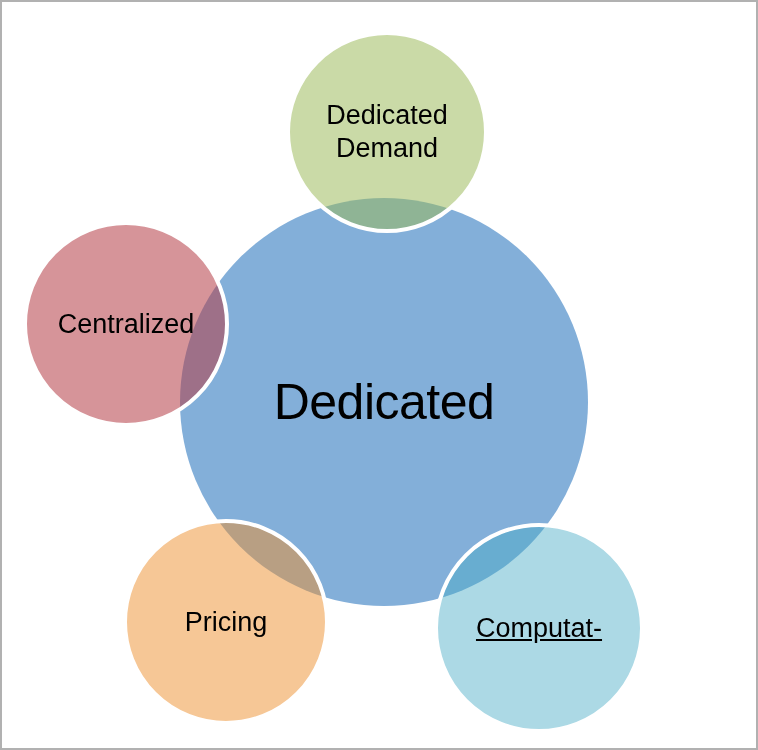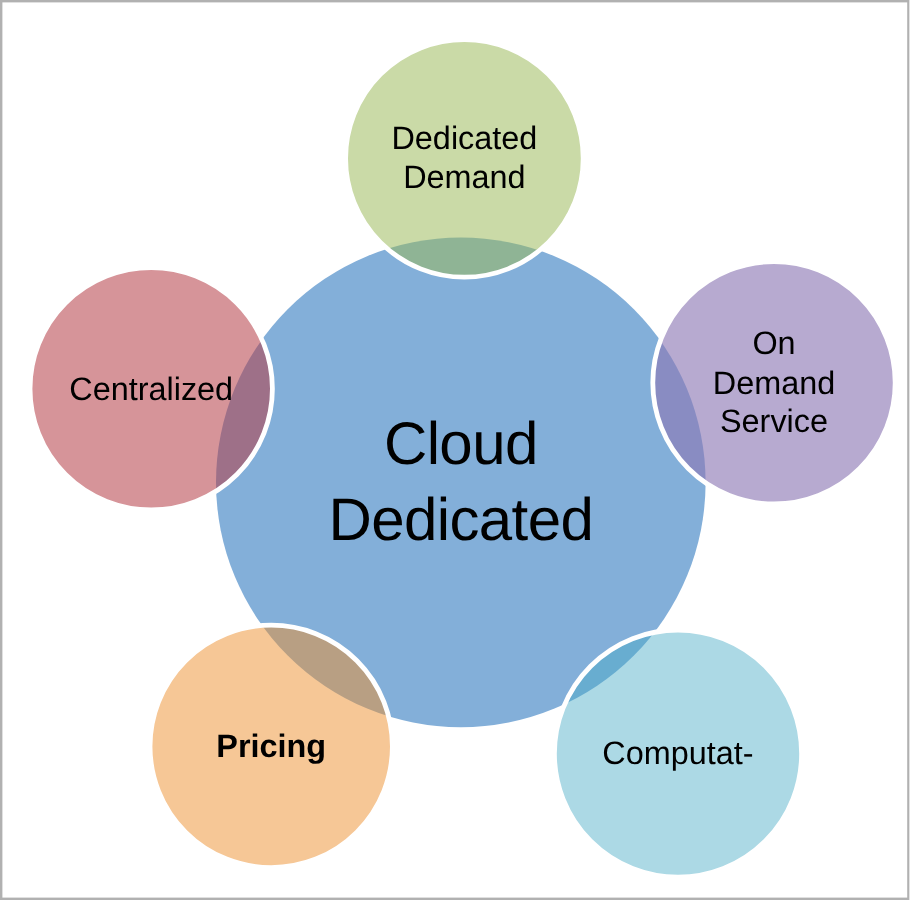--- a/index.html
+++ b/index.html
@@ -41,56 +41,48 @@
     z-index: 2;
     border: 4px solid #ffffff;
     box-sizing: border-box;
     font-size: 27px;
     line-height: 1.22;
   }
   .sat-top          { left: 284px; top: 29px;  width: 202px; height: 202px; }
   .sat-left         { left: 21px;  top: 219px; width: 206px; height: 206px; }
   .sat-right        { left: 540px; top: 214px; width: 206px; height: 206px; }
   .sat-bottom-left  { left: 121px; top: 517px; width: 206px; height: 206px; }
-  .sat-bottom-right { left: 458px; top: 521px; width: 210px; height: 210px; }
+  .sat-bottom-right { left: 432px; top: 521px; width: 210px; height: 210px; text-decoration: underline; }
 </style>
 </head>
 <body>
 
 <div class="frame">
 
   <div class="circle center-circle" style="background: rgb(131, 175, 217);">
     <div class="label">
-      <span>Cloud</span>
       <span>Dedicated</span>
     </div>
   </div>
 
   <div class="circle sat sat-top" style="background: rgba(154, 186, 88, 0.53);">
     <div class="label">
       <span>Dedicated</span>
       <span>Demand</span>
     </div>
   </div>
 
-  <div class="circle sat sat-right" style="background: rgba(141, 120, 181, 0.63);">
-    <div class="label">
-      <span>On</span>
-      <span>Demand</span>
-      <span>Service</span>
-    </div>
-  </div>
 
   <div class="circle sat sat-bottom-right" style="background: rgba(72, 170, 197, 0.45);">
     <div class="label">
       <span>Computat-</span>
     </div>
   </div>
 
-  <div class="circle sat sat-bottom-left" style="background: rgba(238, 144, 45, 0.5); font-weight: bold;">
+  <div class="circle sat sat-bottom-left" style="background: rgba(238, 144, 45, 0.5);">
     <div class="label">
       <span>Pricing</span>
     </div>
   </div>
 
   <div class="circle sat sat-left" style="background: rgba(180, 60, 70, 0.55);">
     <div class="label">
       <span>Centralized</span>
     </div>
   </div>

